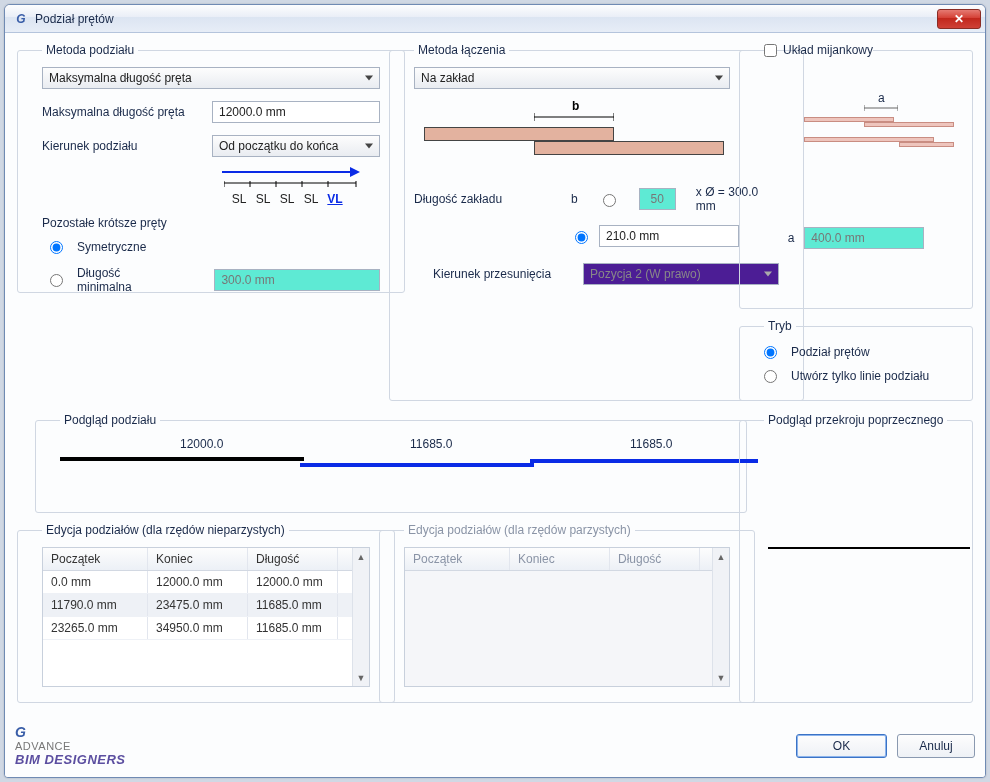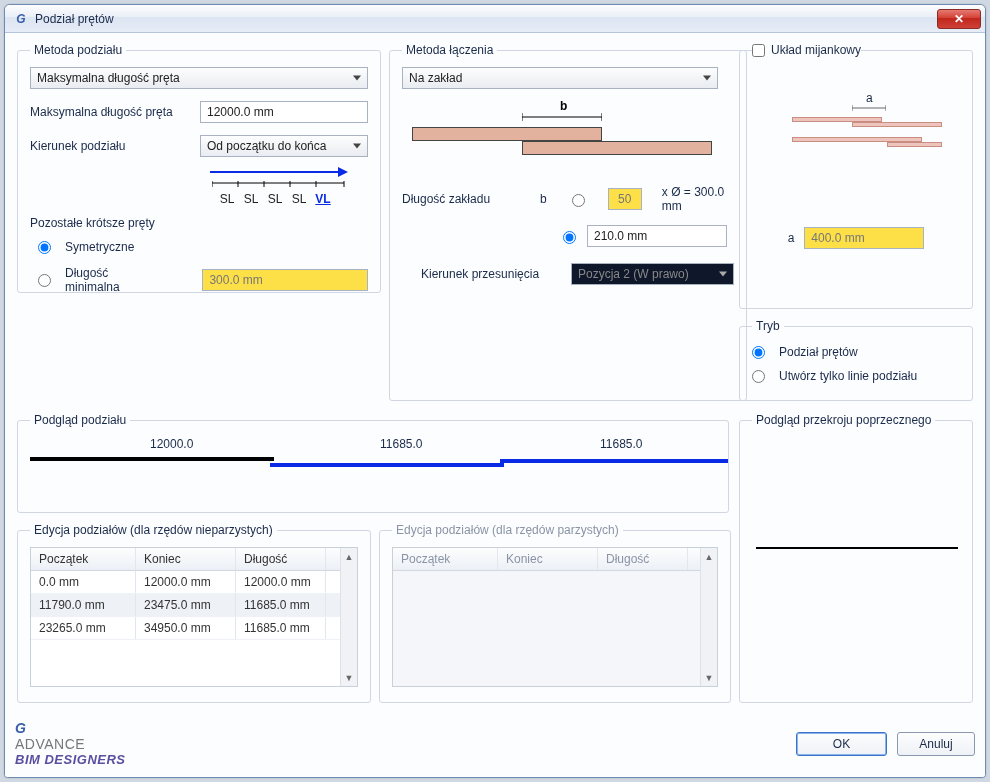--- a/index.html
+++ b/index.html
@@ -3,27 +3,27 @@
 <meta charset="utf-8">
 <style>
 * { box-sizing: border-box; font-family: "Segoe UI", Tahoma, sans-serif; font-size: 12px; }
 body { margin: 0; background: #d0d8e4; padding: 4px; }
 .dialog { width: 982px; height: 774px; background: #fff; border: 1px solid #6f8ab3; border-radius: 6px 6px 4px 4px; overflow: hidden; box-shadow: 0 0 2px rgba(0,0,0,0.2); position: relative; }
 .titlebar { height: 28px; background: linear-gradient(#fdfdfe, #e9eef7 45%, #dce5f2 46%, #e7edf7); border-bottom: 1px solid #b4c4dc; display: flex; align-items: center; padding: 0 4px 0 8px; }
 .titlebar .app-icon { width: 16px; height: 16px; margin-right: 6px; display: flex; align-items: center; justify-content: center; font-style: italic; font-weight: bold; color: #3a5ea8; }
 .titlebar .title { color: #1a2a4a; flex: 1; }
 .titlebar .close-btn { width: 44px; height: 20px; background: linear-gradient(#e57a72, #d43f34 45%, #c1271c 46%, #cf4036); border: 1px solid #8a2c24; border-radius: 3px; display: flex; align-items: center; justify-content: center; color: #fff; font-weight: bold; font-size: 11px; }
 .body-area { position: absolute; top: 28px; left: 0; right: 0; bottom: 0; background: #fcfdfe; }
-fieldset.fs { position: absolute; border: 1px solid #d0d7e2; border-radius: 3px; margin: 0; padding: 10px 12px; }
+fieldset.fs { position: absolute; border: 1px solid #d0d7e2; border-radius: 3px; margin: 0; padding: 10px 24px; }
 fieldset.fs legend { color: #1a2a4a; padding: 0 4px; }
 .lbl { color: #1a2a4a; }
 .select { height: 22px; border: 1px solid #a8b2c2; background: linear-gradient(#fdfdfd, #e9ecf1); display: flex; align-items: center; padding: 0 6px; position: relative; color: #222; }
 .select .tri { position: absolute; right: 6px; top: 50%; transform: translateY(-50%); width: 0; height: 0; border-left: 4px solid transparent; border-right: 4px solid transparent; border-top: 5px solid #444; }
 .input { height: 22px; border: 1px solid #a8b2c2; background: #fff; display: flex; align-items: center; padding: 0 6px; color: #222; }
-.input.ro { background: #fde047; color: #777; }
+.input.ro { background: #5eead4; color: #777; }
 .radio { display: flex; align-items: center; gap: 14px; color: #1a2a4a; }
 .radio input { margin: 0; }
 .check { display: flex; align-items: center; gap: 6px; color: #1a2a4a; }
 .check input { margin: 0; }
 .diagram { position: relative; }
 .sl-labels { display: flex; gap: 2px; font-size: 10px; color: #222; }
 .sl-labels span { width: 22px; text-align: center; }
 .table { border: 1px solid #c8d0dc; background: #fff; position: relative; }
 .table .hdr { display: flex; background: linear-gradient(#fdfdfd,#ecf0f6); border-bottom: 1px solid #d2d8e2; }
 .table .hdr div, .table .row div { padding: 4px 8px; border-right: 1px solid #e2e6ee; color: #333; }
@@ -31,21 +31,21 @@
 .table .row.sel { background: #eef1f6; }
 .table .col1 { width: 105px; }
 .table .col2 { width: 100px; }
 .table .col3 { width: 90px; }
 .table .scroll-tr { position: absolute; right: 0; top: 0; width: 17px; height: 100%; background: #f0f2f6; border-left: 1px solid #dde2ea; }
 .table .scroll-tr .arrow-up, .table .scroll-tr .arrow-down { height: 17px; display: flex; align-items: center; justify-content: center; color: #666; font-size: 9px; }
 .btn { height: 24px; border: 1px solid #8a99b0; border-radius: 3px; background: linear-gradient(#fdfdfd,#eef1f6); display: inline-flex; align-items: center; justify-content: center; padding: 0 18px; color: #1a2a4a; }
 .btn.default { border: 1px solid #3b73c6; box-shadow: 0 0 0 1px #8cb4ec inset; }
 .footer { position: absolute; left: 10px; right: 10px; bottom: 10px; display: flex; align-items: center; justify-content: space-between; }
 .bim-logo { font-style: italic; color: #5b4ea0; font-weight: bold; letter-spacing: 0.5px; }
-.bim-logo .small { font-size: 14px; color: #777; display: block; font-weight: normal; letter-spacing: 0.5px; font-style: normal; }
+.bim-logo .small { font-size: 11px; color: #777; display: block; font-weight: normal; letter-spacing: 0.5px; font-style: normal; }
 .preview-bars { position: relative; height: 60px; }
 .preview-line { position: absolute; height: 4px; }
 .cross-line { position: absolute; height: 2px; background: #000; }
 .splice-diagram { position: relative; }
 .bar-rect { position: absolute; height: 14px; background: #e3b29f; border: 1px solid #444; }
 .dim-text { position: absolute; font-weight: bold; }
 .mijank-diagram { position: relative; }
 .mj-bar { position: absolute; height: 5px; background: #eec5bd; border: 1px solid #c98d82; }
 </style>
 </head>
@@ -147,21 +147,21 @@
         <span class="lbl">x Ø = 300.0 mm</span>
       </div>
       <div style="display:flex; align-items:center; margin-top:12px; gap:8px; padding-left:156px;">
         <input type="radio" checked="" style="">
         <div class="input" style="width:140px;">
           <span>210.0 mm</span>
         </div>
       </div>
       <div style="display:flex; align-items:center; margin-top:16px; gap:10px;margin-left:19px;">
         <span class="lbl" style="width:140px;">Kierunek przesunięcia</span>
-        <div class="select" style="width:163px; background:#0f172a; color:#888;">
+        <div class="select" style="width:196px; background:#4c1d95; color:#888;">
           <span>Pozycja 2 (W prawo)</span>
           <span class="tri" style="border-top-color:#aaa;"></span>
         </div>
       </div>
     </fieldset>
 
     <fieldset class="fs" style="left:734px; top:10px; width:234px; height:266px;">
       <legend style="padding:0;">
         <span class="check">
           <input type="checkbox" style="">
@@ -193,21 +193,21 @@
       <div class="radio" style="margin-top:2px;">
         <input type="radio" checked="" style="">
         <span>Podział prętów</span>
       </div>
       <div class="radio" style="margin-top:10px;">
         <input type="radio" style="">
         <span>Utwórz tylko linie podziału</span>
       </div>
     </fieldset>
 
-    <fieldset class="fs" style="left:12px; top:380px; width:712px; height:100px;">
+    <fieldset class="fs" style="left:30px; top:380px; width:712px; height:100px;">
       <legend>Podgląd podziału</legend>
       <div class="preview-bars">
         <div class="lbl" style="position:absolute; left:120px; top:0;">12000.0</div>
         <div class="lbl" style="position:absolute; left:350px; top:0;">11685.0</div>
         <div class="lbl" style="position:absolute; left:570px; top:0;">11685.0</div>
         <div class="preview-line" style="left:0; top:20px; width:244px; background:#000;"></div>
         <div class="preview-line" style="left:240px; top:26px; width:234px; background:#0a2be6;"></div>
         <div class="preview-line" style="left:470px; top:22px; width:228px; background:#0a2be6;"></div>
       </div>
     </fieldset>

